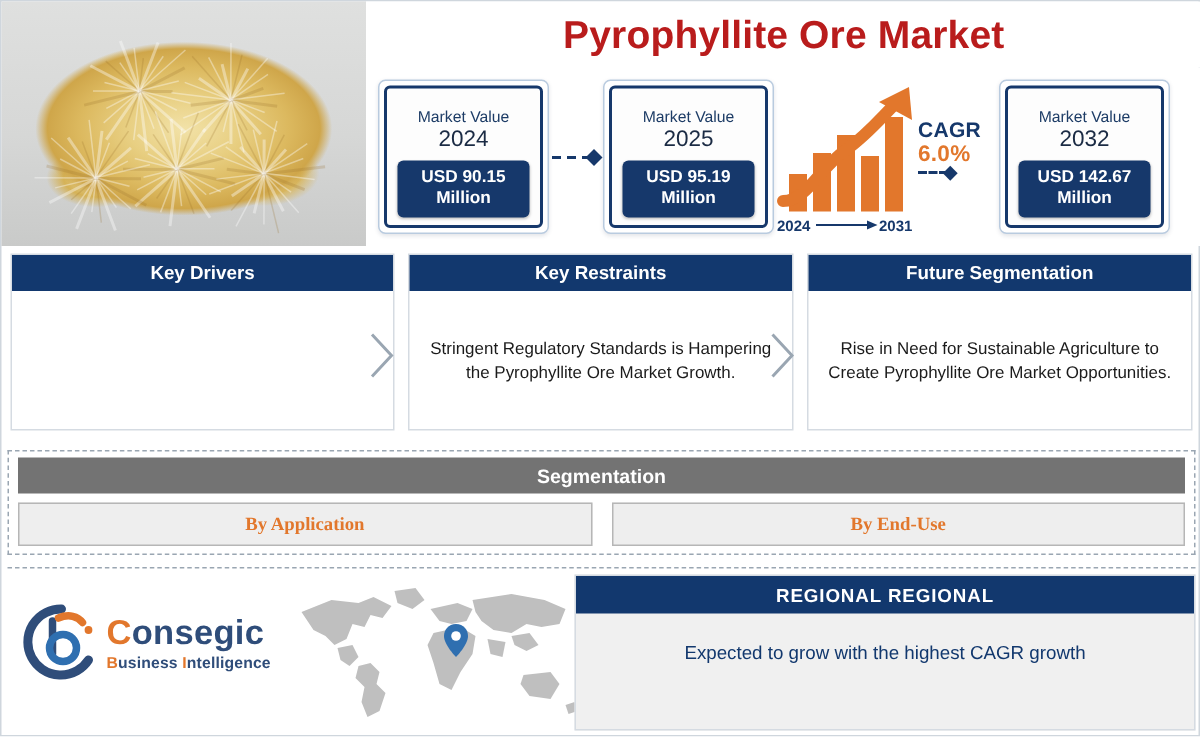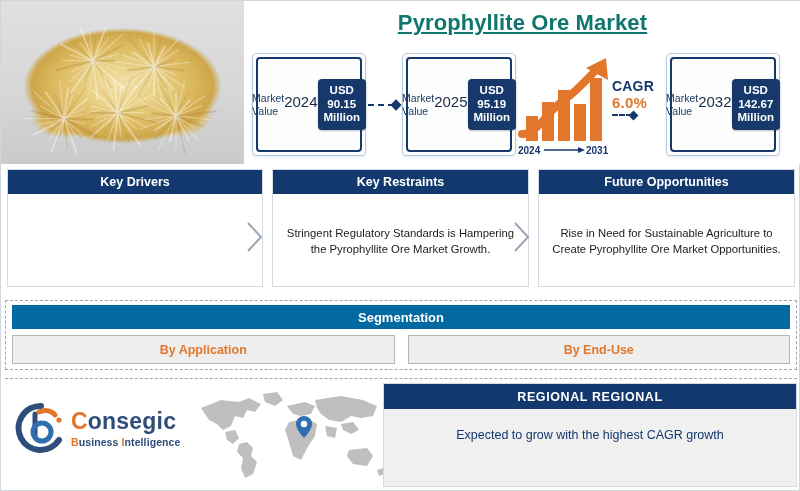--- a/index.html
+++ b/index.html
@@ -37,22 +37,22 @@
     transform-origin: 0 50%;
   }
   #mineral-photo .ray.dk { background: rgba(150,110,40,0.22); }
 
   #title-area {
     position: absolute; left: 243px; top: 0; width: 557px; height: 44px;
     display: flex; align-items: center; justify-content: center;
     background: #ffffff;
   }
   #market-title {
-    color: #0f766e;
-    font-size: 22px; font-weight: bold; letter-spacing: .1px; text-decoration: underline;
+    color: #b91c1c;
+    font-size: 26px; font-weight: bold; letter-spacing: .1px;
   }
 
   #value-row {
     position: absolute; left: 243px; top: 44px; width: 557px; height: 119px;
     display: flex; align-items: center; background: #ffffff;
   }
 
   .value-card {
     position: relative;
     width: 114px; height: 103px;
@@ -60,22 +60,22 @@
     border-radius: 5px;
     background: #ffffff;
     padding: 3px;
     box-shadow: 0 1px 3px rgba(30,50,80,.13);
   }
   .value-card .inner {
     width: 100%; height: 100%;
     border: 2px solid #16386b;
     border-radius: 4px;
     background: #fdfdfd;
-    display: flex; flex-direction: row;
-    align-items: center; justify-content: center;
+    display: flex; flex-direction: column;
+    align-items: center; justify-content: flex-end;
     padding: 5px 4px;
   }
   .vc-label { font-size: 10.5px; color: #1d3c66; line-height: 1.15; }
   .vc-year  { font-size: 15px; color: #1b2b44; font-weight: 500; line-height: 1.2; margin-bottom: 5px;}
   .vc-pill  {
     background: #16386b; color: #ffffff; border-radius: 4px;
     font-size: 11.5px; font-weight: bold; line-height: 1.2;
     padding: 5px 6px; text-align: center; width: 94%;
     box-shadow: 0 1px 2px rgba(0,0,0,.25);
   }
@@ -131,29 +131,29 @@
   #chev1 { left: 245px; }
   #chev2 { left: 512px; }
 
   
   #segmentation {
     position: absolute; left: 4px; top: 299px; width: 792px; height: 70px;
     border: 1px dashed #9aa6b2; padding: 4px 6px;
     background: #ffffff;
   }
   #seg-head {
-    height: 24px; background: #0369a1; color: #ffffff;
+    height: 24px; background: #737373; color: #ffffff;
     display: flex; align-items: center; justify-content: center;
     font-size: 13px; font-weight: bold;
   }
   #seg-boxes { display: flex; gap: 13px; margin-top: 6px; }
   .seg-box {
     flex: 1; height: 29px; background: #eeeeee; border: 1px solid #b6b6b6;
     display: flex; align-items: center; justify-content: center;
-    color: #e2772c; font-size: 12.5px; font-weight: bold;
+    color: #e2772c; font-size: 12.5px; font-weight: bold; font-family: Liberation Serif, serif;
   }
 
   
   #bottom { position: absolute; left: 0; top: 377px; width: 800px; height: 114px; }
 
   #logo-wrap { position: absolute; left: 14px; top: 22px; width: 170px; height: 58px; }
   #logo-mark { position: absolute; left: 0; top: 2px; width: 52px; height: 52px; }
   #logo-words { position: absolute; left: 56px; top: 8px; }
   #logo-name { font-size: 23px; font-weight: bold; color: #2f4d7a; letter-spacing: .2px;}
   #logo-name .o { color: #e2772c; }
@@ -408,21 +408,21 @@
       <div class="panel-body">Stringent Regulatory Standards is Hampering the Pyrophyllite Ore Market Growth.</div>
     </div>
 
     <div class="chev" id="chev2">
       <svg width="18" height="32" viewBox="0 0 18 32">
         <polyline points="2,2 15,16 2,30" fill="none" stroke="#9aa6b2" stroke-width="2"></polyline>
       </svg>
     </div>
 
     <div class="panel" id="panel-future">
-      <div class="panel-head">Future Opportunities</div>
+      <div class="panel-head">Future Segmentation</div>
       <div class="panel-body">Rise in Need for Sustainable Agriculture to Create Pyrophyllite Ore Market Opportunities.</div>
     </div>
   </div>
 
   <div id="segmentation">
     <div id="seg-head">Segmentation</div>
     <div id="seg-boxes">
       <div class="seg-box">By Application</div>
       <div class="seg-box">By End-Use</div>
     </div>

